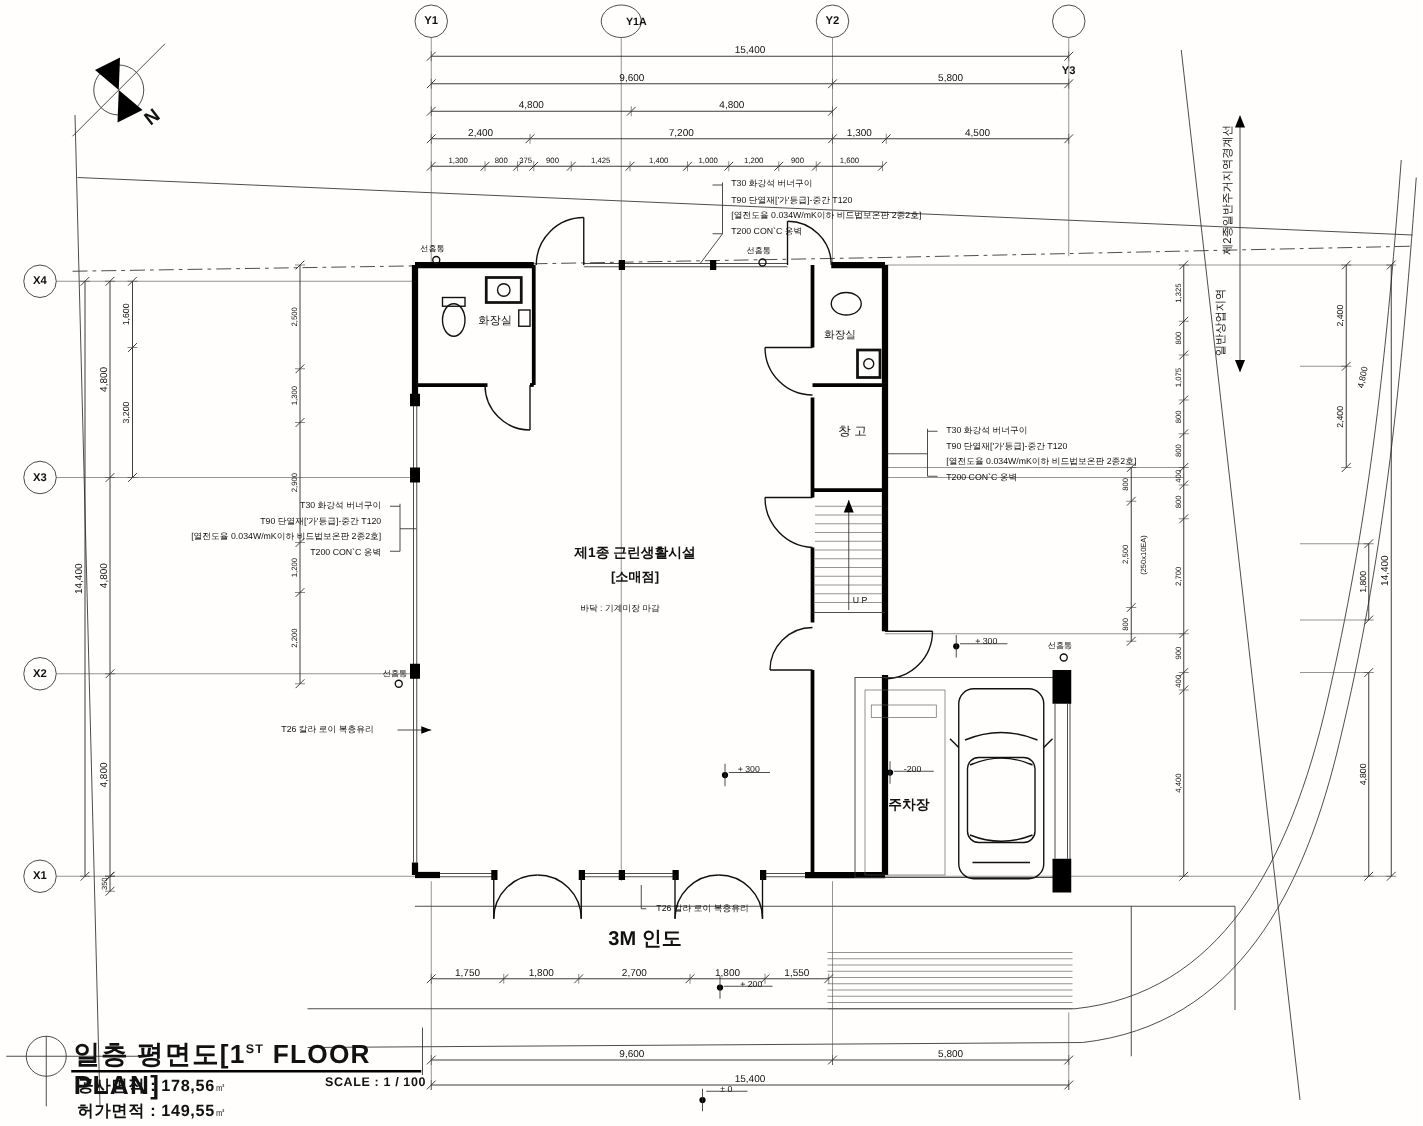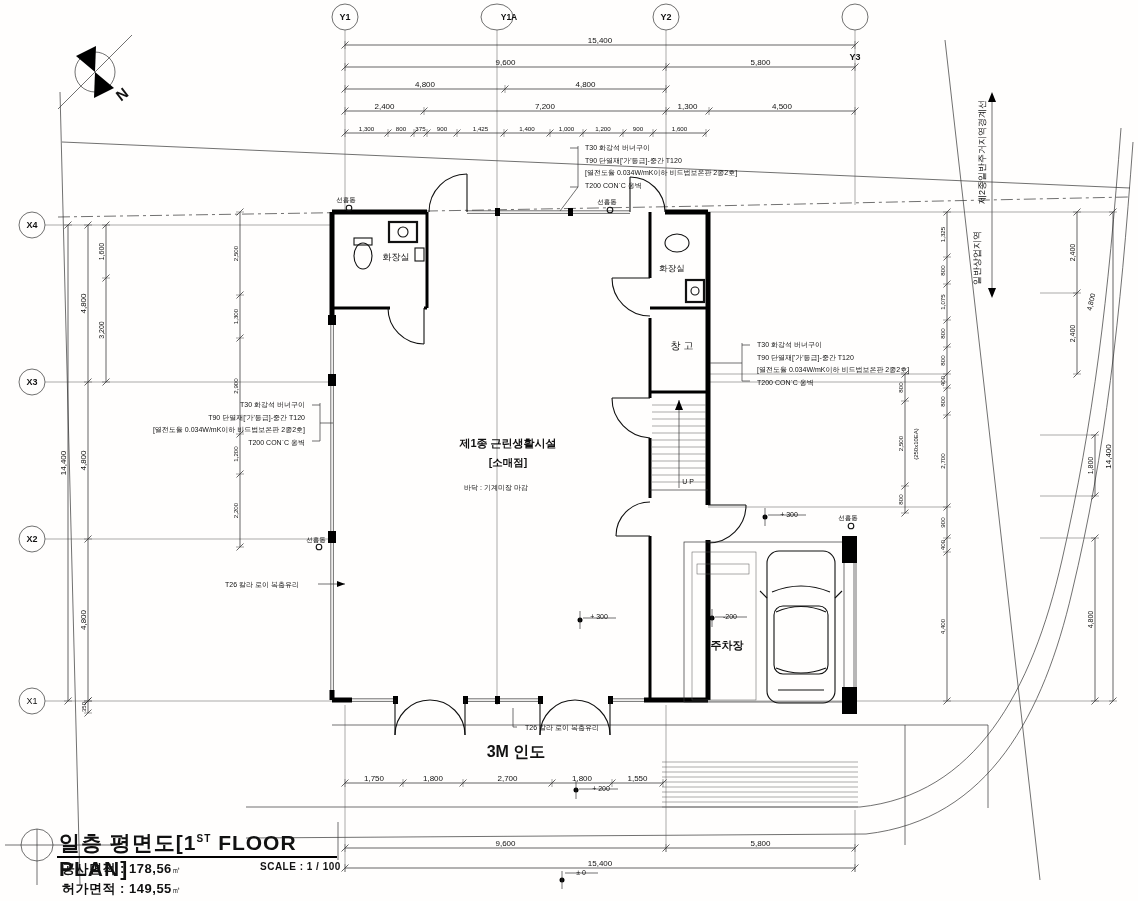--- a/index.html
+++ b/index.html
@@ -507,21 +507,21 @@
   </svg>
 
   <div id="label-layer">
       <span class="lbl" style="left: 345px; top: 17px; font-size: 9px; font-weight: 600; transform: translate(-50%, -50%);">Y1</span>
       <span class="lbl" style="left: 497px; top: 17px; font-size: 8.5px; font-weight: 600; transform: translate(-50%, -50%); margin-left: 12px;">Y1A</span>
       <span class="lbl" style="left: 666px; top: 17px; font-size: 9px; font-weight: 600; transform: translate(-50%, -50%);">Y2</span>
       <span class="lbl" style="left: 855px; top: 17px; font-size: 9px; font-weight: 600; transform: translate(-50%, -50%); margin-top: 40px;">Y3</span>
       <span class="lbl" style="left: 32px; top: 225px; font-size: 9px; font-weight: 600; transform: translate(-50%, -50%);">X4</span>
       <span class="lbl" style="left: 32px; top: 382px; font-size: 9px; font-weight: 600; transform: translate(-50%, -50%);">X3</span>
       <span class="lbl" style="left: 32px; top: 539px; font-size: 9px; font-weight: 600; transform: translate(-50%, -50%);">X2</span>
-      <span class="lbl" style="left: 32px; top: 701px; font-size: 9px; font-weight: 400; transform: translate(-50%, -50%); text-align: right;">X1</span>
+      <span class="lbl" style="left: 32px; top: 701px; font-size: 9px; font-weight: 700; transform: translate(-50%, -50%); text-align: right;">X1</span>
       <span class="lbl" style="left: 396px; top: 257px; font-size: 9px; transform: translate(-50%, -50%);">화장실</span>
       <span class="lbl" style="left: 672px; top: 268px; font-size: 8.5px; transform: translate(-50%, -50%);">화장실</span>
       <span class="lbl" style="left: 682px; top: 346px; font-size: 10px; transform: translate(-50%, -50%);">창 고</span>
       <span class="lbl" style="left: 508px; top: 443px; font-size: 11px; font-weight: 600; transform: translate(-50%, -50%);">제1종 근린생활시설</span>
       <span class="lbl" style="left: 508px; top: 462px; font-size: 10.5px; font-weight: 600; transform: translate(-50%, -50%);">[소매점]</span>
       <span class="lbl" style="left: 496px; top: 487px; font-size: 7px; transform: translate(-50%, -50%);">바닥 : 기계미장 마감</span>
       <span class="lbl" style="left: 727px; top: 645px; font-size: 11px; font-weight: 700; transform: translate(-50%, -50%);">주차장</span>
       <span class="lbl" style="left: 516px; top: 752px; font-size: 16px; font-weight: 700; transform: translate(-50%, -50%);">3M 인도</span>
       <span class="lbl" style="left: 688px; top: 481px; font-size: 7px; transform: translate(-50%, -50%);">U P</span>
       <span class="lbl" style="left: 982px; top: 152px; font-size: 9px; transform: translate(-50%, -50%) rotate(-90deg);">제2종일반주거지역경계선</span>

